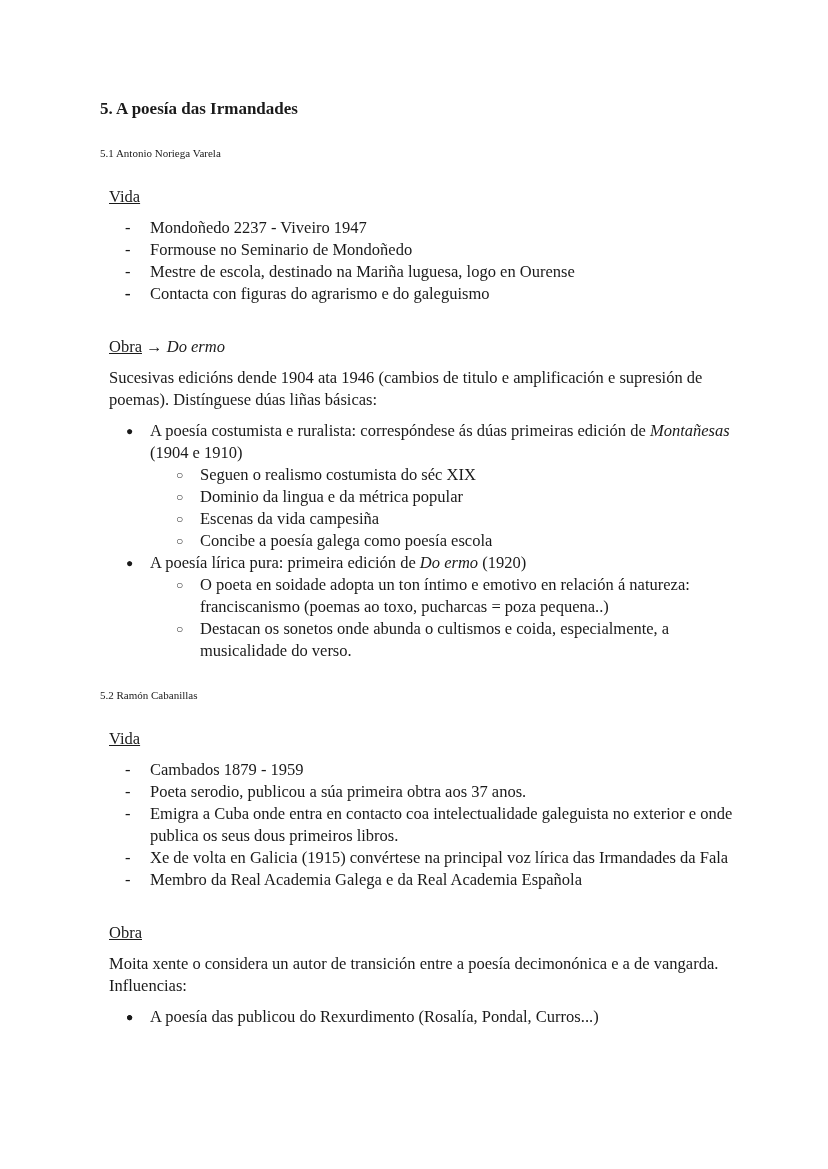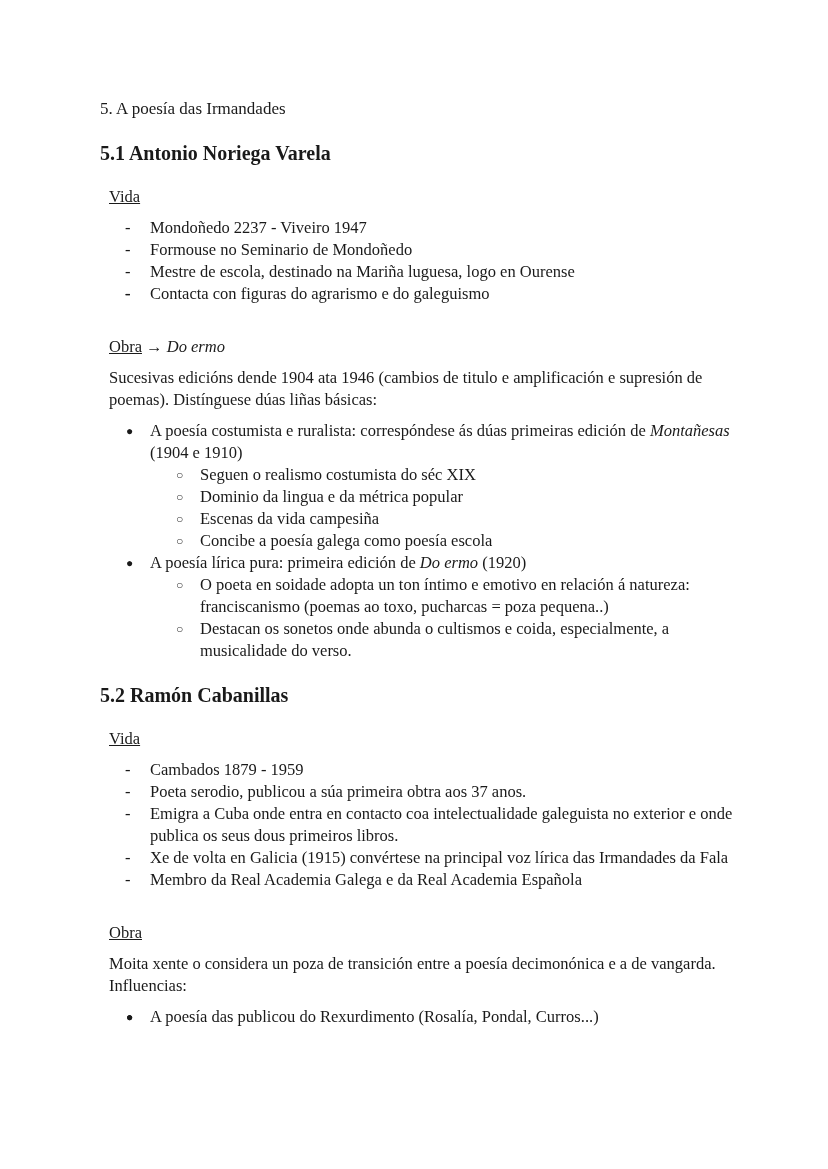--- a/index.html
+++ b/index.html
@@ -2,22 +2,22 @@
 <html><head>
 <meta charset="utf-8">
 <style>
   html, body { margin: 0; padding: 0; background: #ffffff; }
   body {
     width: 828px; height: 1169px; position: relative; overflow: hidden;
     font-family: "Liberation Serif", "DejaVu Serif", serif;
     color: #1a1a1a; font-size: 16.5px; line-height: 22px;
   }
   .page { position: absolute; left: 100px; top: 98px; width: 640px; }
-  .h1 { font-weight: normal; font-size: 17px; margin: 0 0 22px 0; }
-  .h2 { font-weight: bold; font-size: 20px; margin: 0 0 22px 0; }
+  .h1 { font-weight: bold; font-size: 17px; margin: 0 0 22px 0; }
+  .h2 { font-weight: normal; font-size: 11px; margin: 0 0 22px 0; }
   .label { text-decoration: underline; }
   .para { margin: 9px; }
   .gap { height: 22px; }
   ul { list-style: none; margin: 0; padding: 0; }
   li { position: relative; }
   .dash-list li { padding-left: 50px; }
   .dash-list li .mark { position: absolute; left: 25px; top: 0; }
   .bullet-list > li { padding-left: 50px; }
   .bullet-list > li > .mark { position: absolute; left: 26px; top: 0; font-size: 12px; }
   .sub-list > li { padding-left: 50px; }
@@ -70,18 +70,18 @@
   <div class="para"><span class="label">Vida</span></div>
   <ul class="dash-list">
     <li><span class="mark">-</span><span>Cambados 1879 - 1959</span></li>
     <li><span class="mark">-</span><span>Poeta serodio, publicou a súa primeira obtra aos 37 anos.</span></li>
     <li><span class="mark">-</span><span>Emigra a Cuba onde entra en contacto coa intelectualidade galeguista no exterior e onde publica os seus dous primeiros libros.</span></li>
     <li><span class="mark">-</span><span>Xe de volta en Galicia (1915) convértese na principal voz lírica das Irmandades da Fala</span></li>
     <li><span class="mark">-</span><span>Membro da Real Academia Galega e da Real Academia Española</span></li>
   </ul>
   <div class="gap"></div>
   <div class="para"><span class="label">Obra</span></div>
-  <p class="para">Moita xente o considera un poza de transición entre a poesía decimonónica e a de vangarda. Influencias:</p>
+  <p class="para">Moita xente o considera un autor de transición entre a poesía decimonónica e a de vangarda. Influencias:</p>
   <ul class="bullet-list">
     <li><span class="mark">●</span></li>
     <li><span class="mark">●</span><span>A poesía das publicou do Rexurdimento (Rosalía, Pondal, Curros...)</span></li>
   </ul>
 </div>
 
 </body></html>

